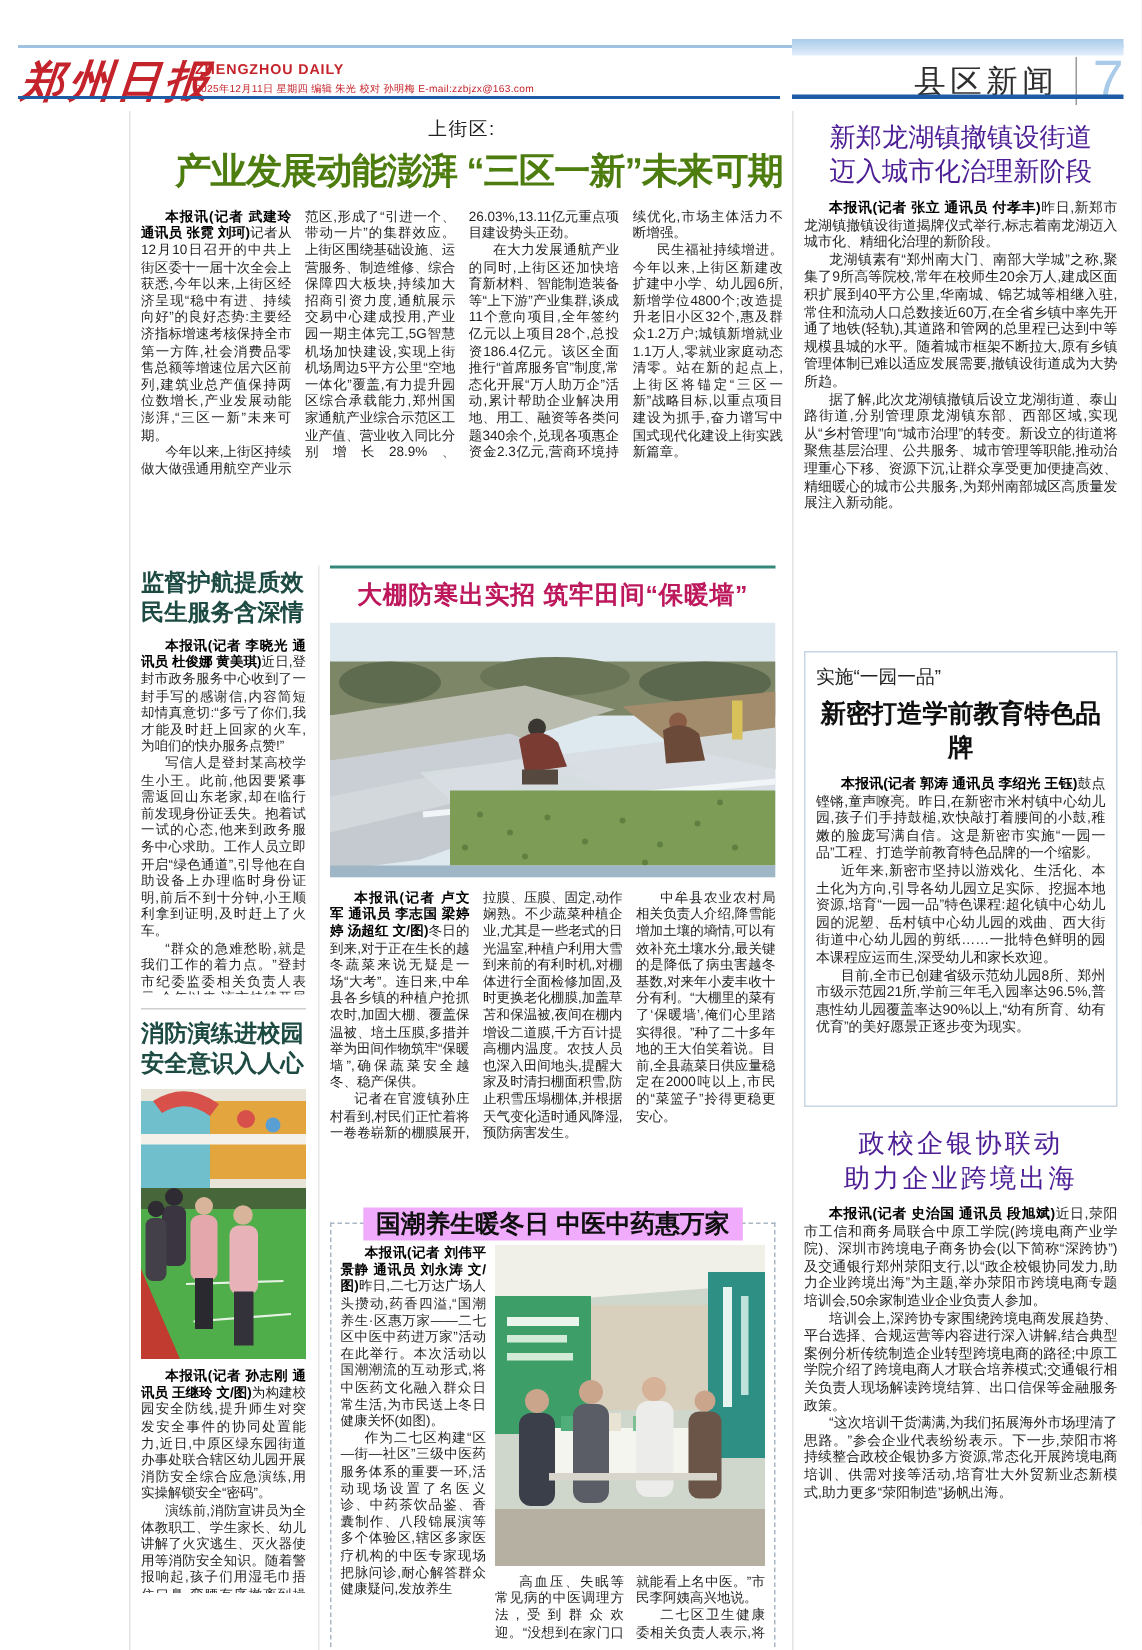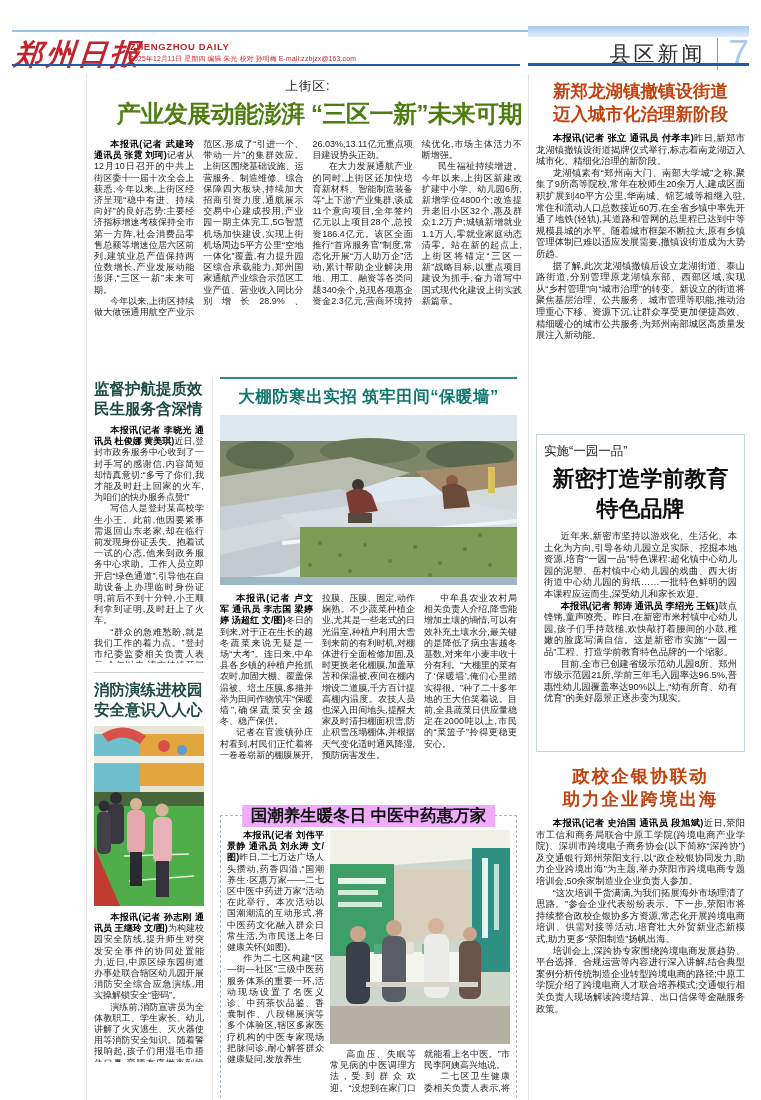--- a/index.html
+++ b/index.html
@@ -39,41 +39,41 @@
   .lower{display:flex;margin-top:14px;}
   .col-left{width:110px;}
   .col-mid{width:297px;margin-left:8px;border-left:1px solid #e8e8e8;padding-left:7px;}
   .green-head{font-size:15.5px;font-weight:bold;color:#1d4b43;line-height:20px;margin:2px 0 6px;}
   .sup-body{height:238px;}
   .hr-sep{border:none;border-top:1px solid #cfcfcf;margin:9px 0 7px;}
   .fire-photo{display:block;margin:4px 0 6px;}
   .fire-body{height:150px;}
   
   .gh-sec{border-top:2px solid #35897a;padding-top:7px;}
-  .gh-headline{text-align:center;font-size:16.5px;font-weight:bold;color:#0f766e;
+  .gh-headline{text-align:center;font-size:16.5px;font-weight:bold;color:#be185d;
                letter-spacing:.5px;}
   .gh-photo{display:block;margin-top:7px;}
   .gh-body{margin-top:8px;height:206px;column-count:3;column-gap:9px;}
   
   .gc-box{margin-top:16px;border:1px dashed #a9b6c4;padding:12px 6px 6px;position:relative;height:288px;}
   .gc-headline{position:absolute;top:-11px;left:50%;transform:translateX(-50%);background:#f0abfc;
                padding:0 9px;font-size:16.5px;font-weight:bold;color:#101010;white-space:nowrap;}
   .gc-flex{display:flex;margin-top:2px;}
   .gc-left{width:102px;height:272px;}
   .gc-right{width:180px;margin-left:6px;}
   .gc-photo{display:block;}
   .gc-bottom{margin-top:5px;height:48px;column-count:2;column-gap:8px;}
   
-  .r-headline{text-align:center;font-size:17.5px;font-weight:bold;color:#c2410c;line-height:23px;
+  .r-headline{text-align:center;font-size:17.5px;font-weight:normal;color:#4c1d95;line-height:23px;
               margin:6px 0 7px;}
   .r-body{font-size:9.3px;line-height:11.6px;}
   .art1-body{height:290px;}
   .r-box{border:1px solid #c7d5e2;padding:8px 7px;margin-top:11px;}
   .r-kicker{font-size:12.5px;color:#222;}
-  .box-headline{text-align:center;font-size:22px;font-weight:bold;color:#0f0f0f;margin:4px 0 7px;}
+  .box-headline{text-align:center;font-size:17px;font-weight:bold;color:#0f0f0f;margin:4px 0 7px;}
   .box-body{height:212px;}
   .art3{margin-top:13px;}
   .art3-head{letter-spacing:2px;}
   .art3-body{height:258px;}
   svg{display:block;}
 </style>
 </head>
 <body>
 
 <div class="page">
@@ -267,33 +267,33 @@
           <p><span class="byline">本报讯(记者 张立 通讯员 付孝丰)</span><span>昨日,新郑市龙湖镇撤镇设街道揭牌仪式举行,标志着南龙湖迈入城市化、精细化治理的新阶段。</span></p>
           <p>龙湖镇素有“郑州南大门、南部大学城”之称,聚集了9所高等院校,常年在校师生20余万人,建成区面积扩展到40平方公里,华南城、锦艺城等相继入驻,常住和流动人口总数接近60万,在全省乡镇中率先开通了地铁(轻轨),其道路和管网的总里程已达到中等规模县城的水平。随着城市框架不断拉大,原有乡镇管理体制已难以适应发展需要,撤镇设街道成为大势所趋。</p>
           <p>据了解,此次龙湖镇撤镇后设立龙湖街道、泰山路街道,分别管理原龙湖镇东部、西部区域,实现从“乡村管理”向“城市治理”的转变。新设立的街道将聚焦基层治理、公共服务、城市管理等职能,推动治理重心下移、资源下沉,让群众享受更加便捷高效、精细暖心的城市公共服务,为郑州南部城区高质量发展注入新动能。</p>
         </div>
       </div>
 
       <div class="r-box">
         <div class="r-kicker">实施“一园一品”</div>
         <div class="box-headline">新密打造学前教育特色品牌</div>
         <div class="body-txt r-body box-body">
+          <p><span class="byline">本报讯(记者 郭涛 通讯员 李绍光 王钰)</span><span>鼓点铿锵,童声嘹亮。昨日,在新密市米村镇中心幼儿园,孩子们手持鼓槌,欢快敲打着腰间的小鼓,稚嫩的脸庞写满自信。这是新密市实施“一园一品”工程、打造学前教育特色品牌的一个缩影。</span></p>
           <p>近年来,新密市坚持以游戏化、生活化、本土化为方向,引导各幼儿园立足实际、挖掘本地资源,培育“一园一品”特色课程:超化镇中心幼儿园的泥塑、岳村镇中心幼儿园的戏曲、西大街街道中心幼儿园的剪纸……一批特色鲜明的园本课程应运而生,深受幼儿和家长欢迎。</p>
-          <p><span class="byline">本报讯(记者 郭涛 通讯员 李绍光 王钰)</span><span>鼓点铿锵,童声嘹亮。昨日,在新密市米村镇中心幼儿园,孩子们手持鼓槌,欢快敲打着腰间的小鼓,稚嫩的脸庞写满自信。这是新密市实施“一园一品”工程、打造学前教育特色品牌的一个缩影。</span></p>
           <p>目前,全市已创建省级示范幼儿园8所、郑州市级示范园21所,学前三年毛入园率达96.5%,普惠性幼儿园覆盖率达90%以上,“幼有所育、幼有优育”的美好愿景正逐步变为现实。</p>
         </div>
       </div>
 
       <div class="art3">
         <div class="r-headline art3-head">
           <div>政校企银协联动</div>
           <div>助力企业跨境出海</div>
         </div>
         <div class="body-txt r-body art3-body">
           <p><span class="byline">本报讯(记者 史治国 通讯员 段旭斌)</span><span>近日,荥阳市工信和商务局联合中原工学院(跨境电商产业学院)、深圳市跨境电子商务协会(以下简称“深跨协”)及交通银行郑州荥阳支行,以“政企校银协同发力,助力企业跨境出海”为主题,举办荥阳市跨境电商专题培训会,50余家制造业企业负责人参加。</span></p>
+          <p>培训会上,深跨协专家围绕跨境电商发展趋势、平台选择、合规运营等内容进行深入讲解,结合典型案例分析传统制造企业转型跨境电商的路径;中原工学院介绍了跨境电商人才联合培养模式;交通银行相关负责人现场解读跨境结算、出口信保等金融服务政策。</p>
           <p>“这次培训干货满满,为我们拓展海外市场理清了思路。”参会企业代表纷纷表示。下一步,荥阳市将持续整合政校企银协多方资源,常态化开展跨境电商培训、供需对接等活动,培育壮大外贸新业态新模式,助力更多“荥阳制造”扬帆出海。</p>
-          <p>培训会上,深跨协专家围绕跨境电商发展趋势、平台选择、合规运营等内容进行深入讲解,结合典型案例分析传统制造企业转型跨境电商的路径;中原工学院介绍了跨境电商人才联合培养模式;交通银行相关负责人现场解读跨境结算、出口信保等金融服务政策。</p>
         </div>
       </div>
 
     </div>
   </div>
 </div>
 
 </body></html>

